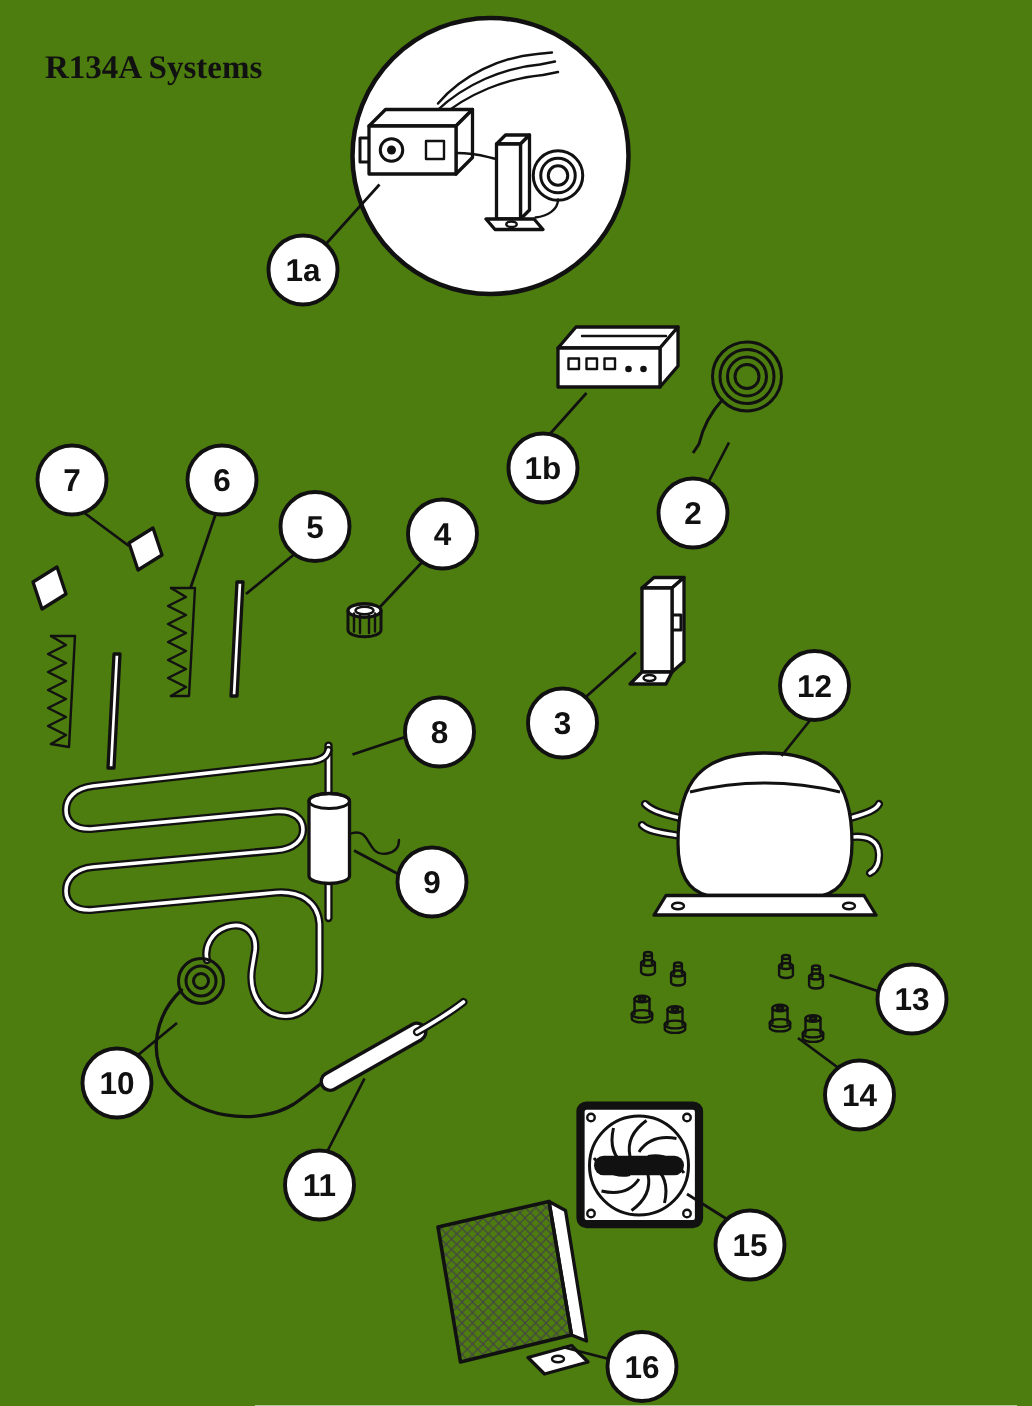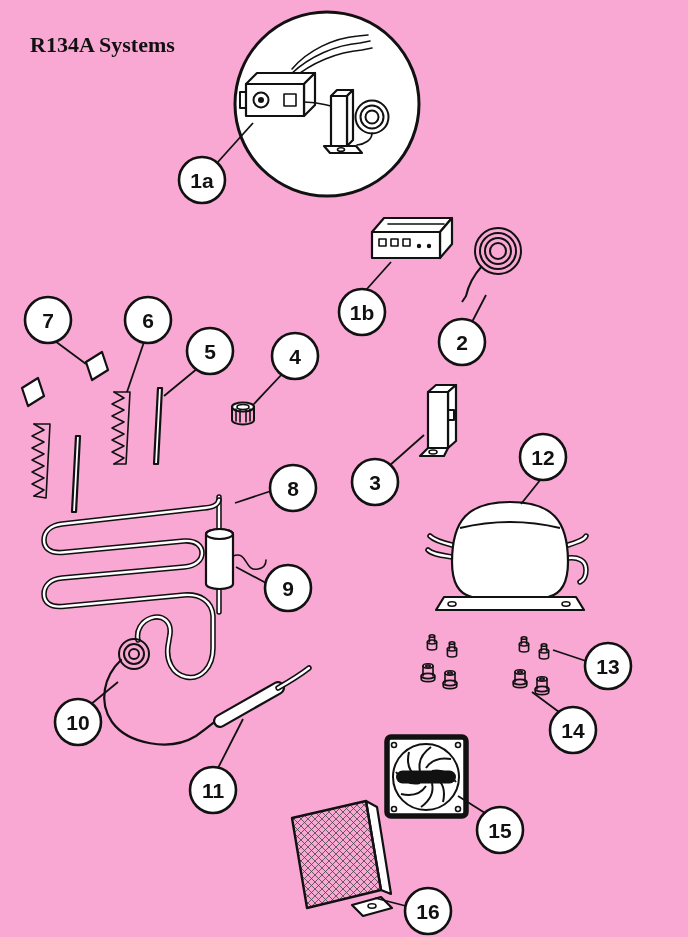--- a/index.html
+++ b/index.html
@@ -1,16 +1,16 @@
 <!DOCTYPE html>
 <html><head>
 <meta charset="utf-8">
 <style>
   html,body{margin:0;padding:0;background:#ffffff;}
-  #page{position:relative;width:688px;height:937px;background:#f9a8d4;overflow:hidden;}
+  #page{position:relative;width:688px;height:937px;background:#4d7c0f;overflow:hidden;}
   svg{display:block;}
   .title{font:bold 22px "Liberation Serif", serif;fill:#111;}
   .line{stroke:#111;stroke-width:2.2;fill:none;stroke-linecap:round;stroke-linejoin:round;}
   .thin{stroke:#111;stroke-width:1.6;fill:none;stroke-linecap:round;stroke-linejoin:round;}
   .part{stroke:#111;stroke-width:2.2;fill:#fff;stroke-linejoin:round;}
   .partn{stroke:#111;stroke-width:2;fill:none;stroke-linejoin:round;}
   .tube-o{stroke:#111;stroke-width:5.5;fill:none;stroke-linecap:round;stroke-linejoin:round;}
   .tube-i{stroke:#fff;stroke-width:2.4;fill:none;stroke-linecap:round;stroke-linejoin:round;}
   .cap-o{stroke:#111;stroke-width:14;fill:none;stroke-linecap:round;}
   .cap-i{stroke:#fff;stroke-width:9.5;fill:none;stroke-linecap:round;}

